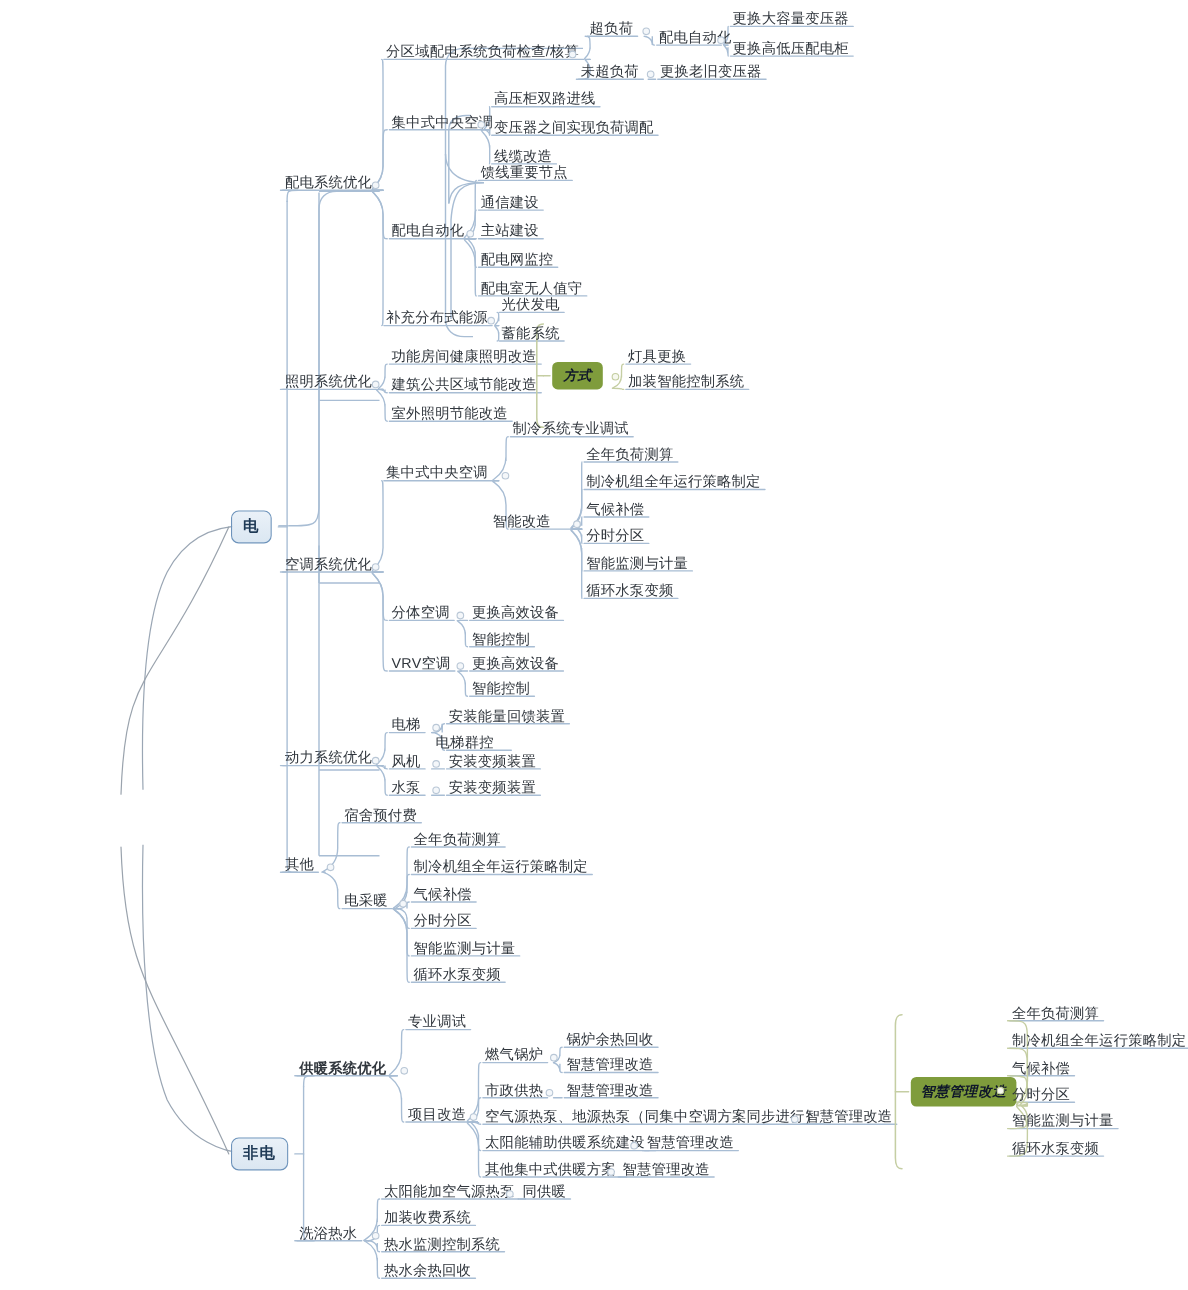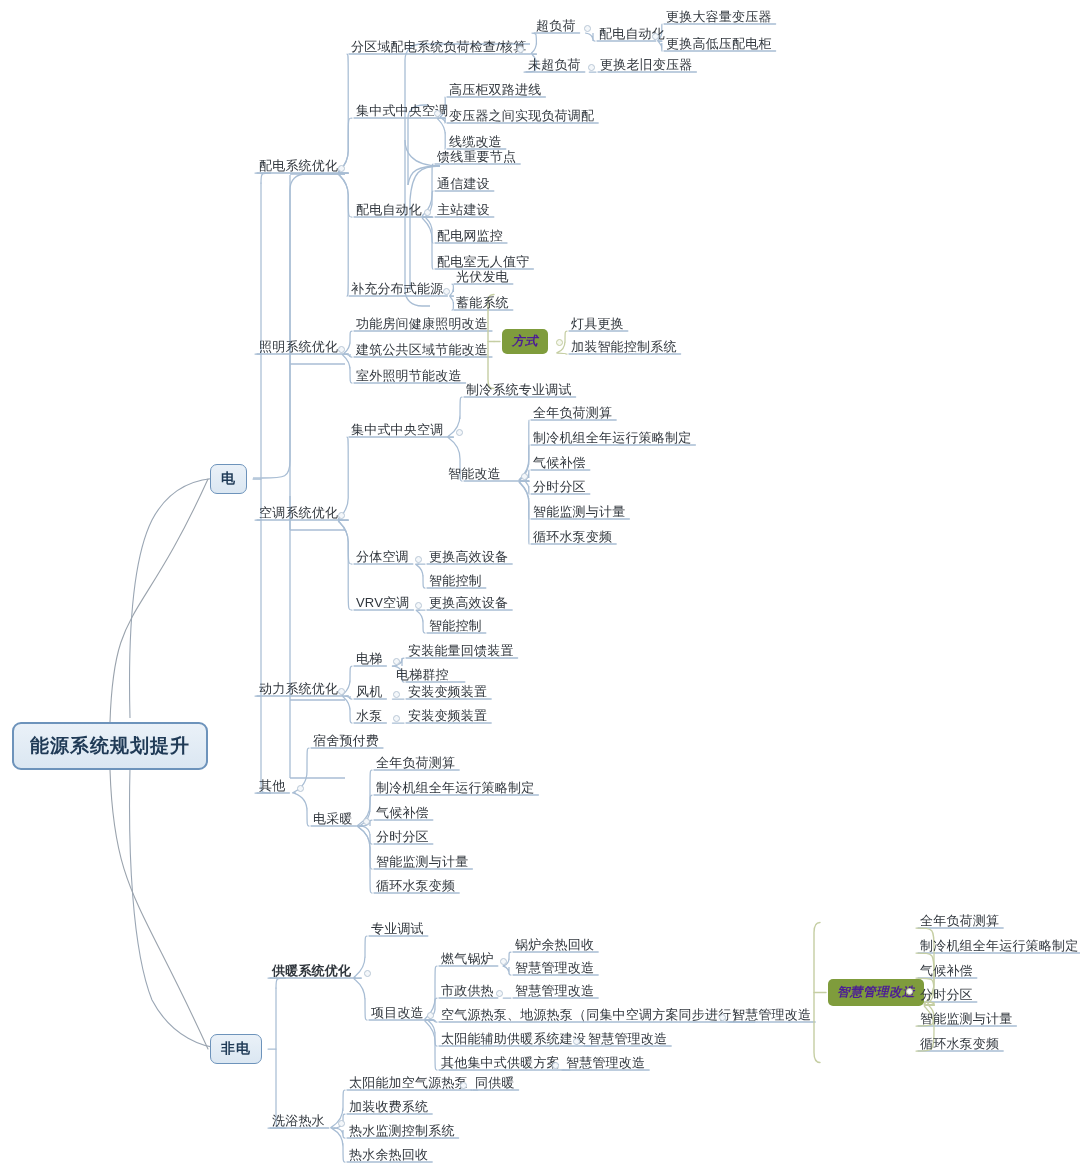--- a/index.html
+++ b/index.html
@@ -13,21 +13,21 @@
 
   
   .boxnode{position:absolute;white-space:nowrap;border:1.6px solid #6d93bb;
            border-radius:7px;background:linear-gradient(180deg,#eaf1f8 0%,#dbe7f2 100%);
            color:#1f3a56;text-align:center;box-sizing:border-box;}
   .root{font-size:19px;font-weight:bold;padding:9px 16px;letter-spacing:1px;
         border-width:2px;border-radius:9px;}
   .lvl1{font-size:14px;font-weight:bold;padding:5px 10px;letter-spacing:1px;}
 
   
-  .greennode{position:absolute;white-space:nowrap;background:#7f9c3c;color:#4c1d95;
+  .greennode{position:absolute;white-space:nowrap;background:#7f9c3c;color:#0f172a;
              border-radius:5px;font-style:italic;font-weight:bold;text-align:left;
              box-sizing:border-box;letter-spacing:.5px;}
   .g-small{font-size:12.5px;padding:4px 10px;}
   .g-wide{font-size:12.5px;padding:5px 9px;}
 
   
   .dot{position:absolute;width:5px;height:5px;border-radius:50%;
        border:1px solid #b9c7d6;background:#f4f7fa;}
   .dot.green{border-color:#c3cda0;background:#f6f8ef;}
 </style>
@@ -241,21 +241,20 @@
       <path d="M477.8125,1090 C469.8125,1090 477.8125,1090 477.8125,1090 L477.8125,1090 C477.8125,1090 477.8125,1090 471,1090" fill="none" stroke="#a8bdd4" stroke-width="1.25" stroke-linecap="round"></path>
       <path d="M494,341.5 L500,341.5" fill="none" stroke="#c5cea3" stroke-width="1.4" stroke-linecap="round"></path>
       <path d="M494,294.5 C489,294.5 488,297.5 488,303.5 L488,379.5 C488,385.5 489,388.5 494,388.5" fill="none" stroke="#c5cea3" stroke-width="1.4" stroke-linecap="round"></path>
       <path d="M488,341.5 L494,341.5" fill="none" stroke="#c5cea3" stroke-width="1.4" stroke-linecap="round"></path>
       <path d="M814,992.5 L826,992.5" fill="none" stroke="#c5cea3" stroke-width="1.4" stroke-linecap="round"></path>
       <path d="M820,922.5 C815,922.5 814,926.5 814,932.5 L814,1052.5 C814,1058.5 815,1062.5 820,1062.5" fill="none" stroke="#c5cea3" stroke-width="1.4" stroke-linecap="round"></path>
       <path d="M110,722 C114,602 140,629 208,479" fill="none" stroke="#9aa3ad" stroke-width="1.1" stroke-linecap="round"></path>
       <path d="M110,770 C114,890 140,899 208,1049" fill="none" stroke="#9aa3ad" stroke-width="1.1" stroke-linecap="round"></path>
     </svg>
 
-<div class="boxnode root" style="left:12px;top:722px;">能源系统规划提升</div>
 
 <div class="boxnode lvl1" style="left:210px;top:464px;">电</div>
 <div class="boxnode lvl1" style="left:210px;top:1034px;">非电</div>
 
 <div class="greennode g-small" style="left:502px;top:329px;">方式</div>
 <div class="greennode g-wide" style="left:828px;top:979px;">智慧管理改造</div>
 
 <div class="topic" style="left:259px;top:158px;">配电系统优化</div>
 <div class="dot" style="left:338px;top:165px;"></div>
 

